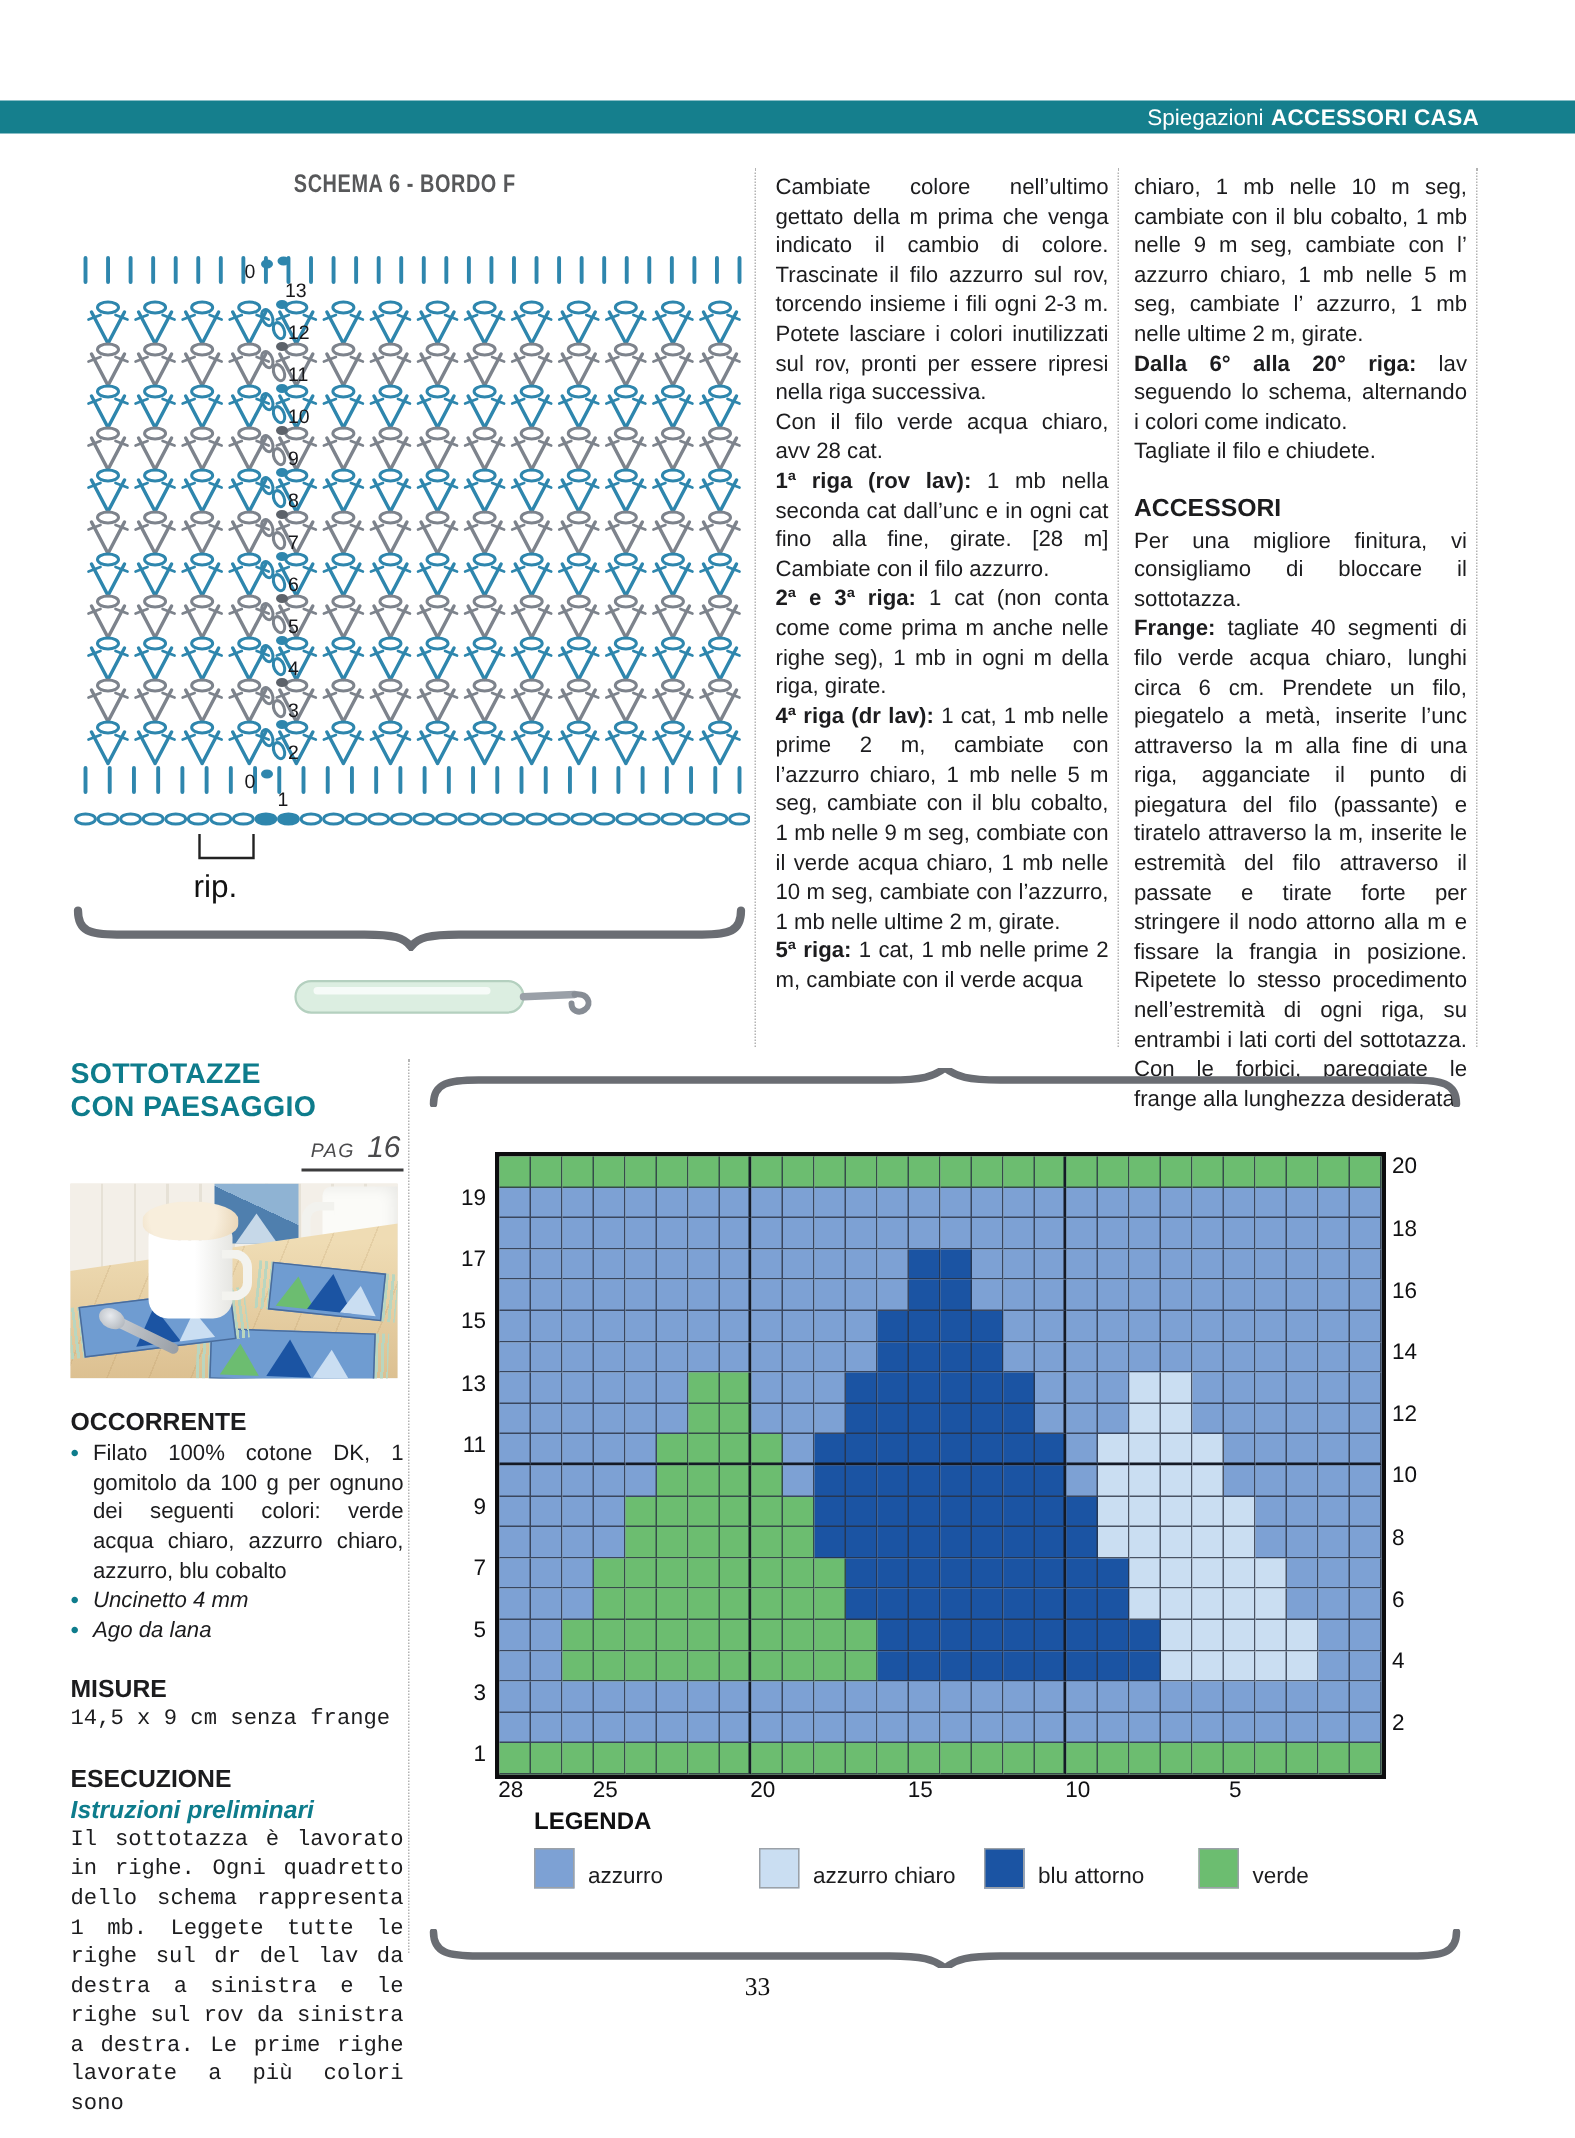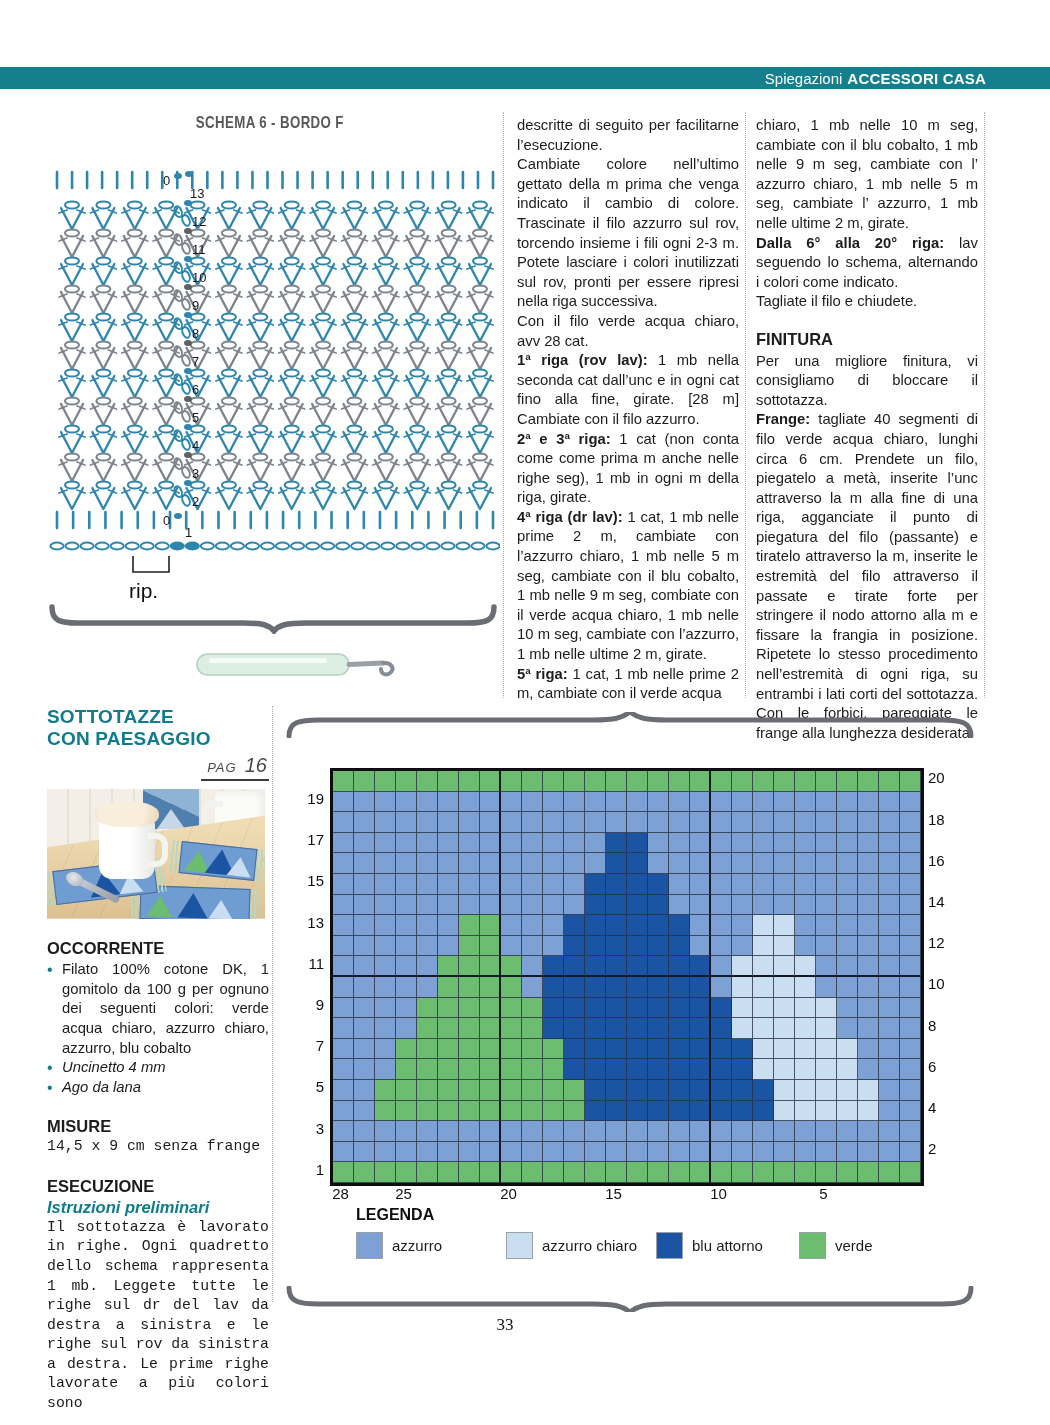--- a/index.html
+++ b/index.html
@@ -75,21 +75,21 @@
   
   #grid{position:absolute;left:330px;top:768px;width:588px;height:412px;
         display:grid;grid-template-columns:repeat(28,1fr);grid-template-rows:repeat(20,1fr);
         border:3px solid #0d0d0f;box-sizing:content-box;}
   #grid .cell{border-right:1px solid rgba(40,48,64,.8);border-bottom:1px solid rgba(40,48,64,.8);}
   #grid .bv{border-right:2px solid #141a26;}
   #grid .bh{border-bottom:2px solid #141a26;}
   .grid-label{position:absolute;font-size:15px;color:#101012;}
   #legend-title{position:absolute;left:356px;top:1206px;font-weight:bold;font-size:16px;color:#101012;}
   #legend{position:absolute;left:356px;top:1232px;width:600px;height:30px;}
-  .leg-item{position:absolute;top:0;display:flex;align-items:center;}
+  .leg-item{position:absolute;top:0;display:flex;align-items:flex-end;}
   .leg-swatch{width:27px;height:27px;border:1px solid #9ba1a8;box-sizing:border-box;margin-right:9px;}
   .leg-label{font-size:15px;color:#1c1c1e;}
   
   #page-num{position:absolute;left:455px;top:1315px;width:100px;text-align:center;
             font-family:"Liberation Serif",serif;font-size:17px;color:#111;}
   svg text{font-family:"Liberation Sans",sans-serif;}
   .abs{position:absolute;}
 </style>
 </head>
 <body>
@@ -743,33 +743,32 @@
     <path d="M154,22.5 L188,21" stroke="#9aa0a8" stroke-width="5" stroke-linecap="round"></path>
     <path d="M188,21 C197,20 200,27 195,31 C191,34 186,32 186,27" fill="none" stroke="#878d95" stroke-width="4" stroke-linecap="round"></path>
   </svg>
 
   <div class="vrule" style="left:503px;top:112px;height:586px;"></div>
   <div class="vrule" style="left:745px;top:112px;height:586px;"></div>
   <div class="vrule" style="left:984px;top:112px;height:586px;"></div>
   <div class="vrule" style="left:272px;top:706px;height:596px;"></div>
 
   <div class="textcol" style="left:517px;top:116px;" id="col1">
-      <p><span>descritte di seguito per facilitarne l’esecuzione.</span></p>
       <p><span>Cambiate colore nell’ultimo gettato della m prima che venga indicato il cambio di colore. Trascinate il filo azzurro sul rov, torcendo insieme i fili ogni 2-3 m. Potete lasciare i colori inutilizzati sul rov, pronti per essere ripresi nella riga successiva.</span></p>
       <p><span>Con il filo verde acqua chiaro, avv 28 cat.</span></p>
       <p><span style="font-weight: bold;">1ª riga (rov lav): </span><span>1 mb nella seconda cat dall’unc e in ogni cat fino alla fine, girate. [28 m] Cambiate con il filo azzurro.</span></p>
       <p><span style="font-weight: bold;">2ª e 3ª riga: </span><span>1 cat (non conta come come prima m anche nelle righe seg), 1 mb in ogni m della riga, girate.</span></p>
       <p><span style="font-weight: bold;">4ª riga (dr lav): </span><span>1 cat, 1 mb nelle prime 2 m, cambiate con l’azzurro chiaro, 1 mb nelle 5 m seg, cambiate con il blu cobalto, 1 mb nelle 9 m seg, combiate con il verde acqua chiaro, 1 mb nelle 10 m seg, cambiate con l’azzurro, 1 mb nelle ultime 2 m, girate.</span></p>
       <p><span style="font-weight: bold;">5ª riga: </span><span>1 cat, 1 mb nelle prime 2 m, cambiate con il verde acqua</span></p>
     </div>
   <div class="textcol" style="left:756px;top:116px;" id="col2">
       <p><span>chiaro, 1 mb nelle 10 m seg, cambiate con il blu cobalto, 1 mb nelle 9 m seg, cambiate con l’ azzurro chiaro, 1 mb nelle 5 m seg, cambiate l’ azzurro, 1 mb nelle ultime 2 m, girate.</span></p>
       <p><span style="font-weight: bold;">Dalla 6° alla 20° riga: </span><span>lav seguendo lo schema, alternando i colori come indicato.</span></p>
       <p><span>Tagliate il filo e chiudete.</span></p>
-      <div class="col-h">FINITURA</div>
+      <div class="col-h">ACCESSORI</div>
       <p><span>Per una migliore finitura, vi consigliamo di bloccare il sottotazza.</span></p>
       <p><span style="font-weight: bold;">Frange: </span><span>tagliate 40 segmenti di filo verde acqua chiaro, lunghi circa 6 cm. Prendete un filo, piegatelo a metà, inserite l’unc attraverso la m alla fine di una riga, agganciate il punto di piegatura del filo (passante) e tiratelo attraverso la m, inserite le estremità del filo attraverso il passate e tirate forte per stringere il nodo attorno alla m e fissare la frangia in posizione. Ripetete lo stesso procedimento nell’estremità di ogni riga, su entrambi i lati corti del sottotazza. Con le forbici, pareggiate le frange alla lunghezza desiderata.</span></p>
     </div>
 
   <div id="sidebar">
     <div id="sidebar-title">
       <div>SOTTOTAZZE</div>
       <div>CON PAESAGGIO</div>
     </div>
     <div id="pag-line">

